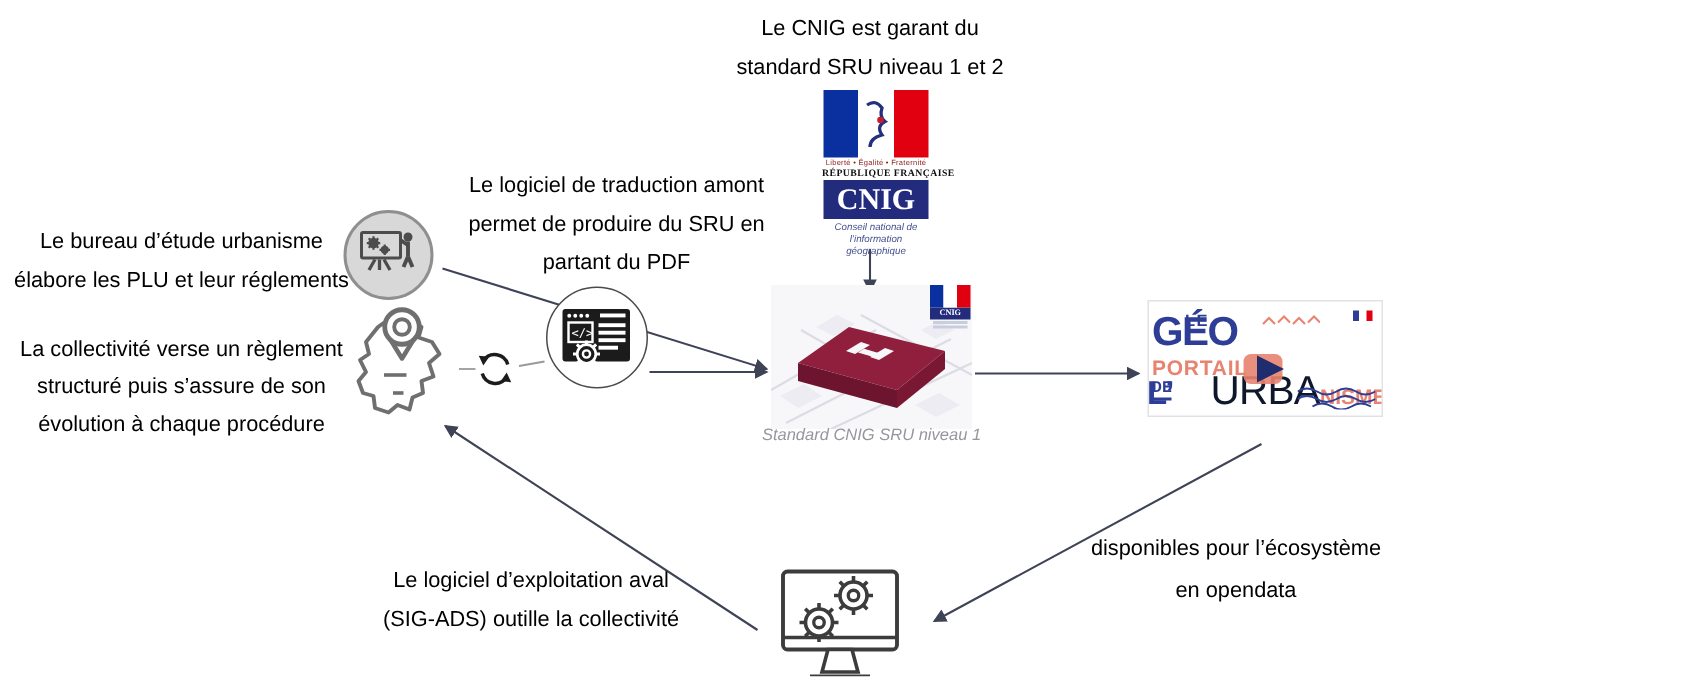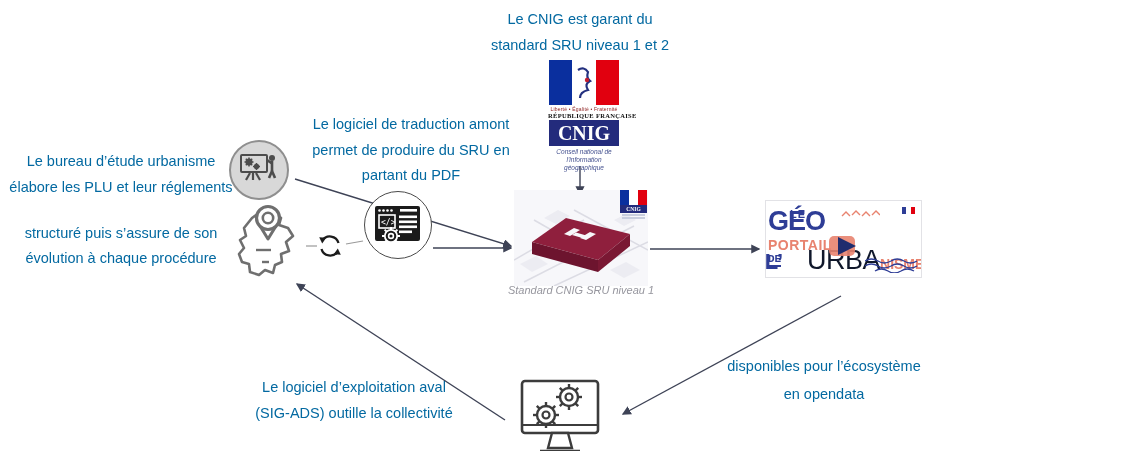--- a/index.html
+++ b/index.html
@@ -1,19 +1,19 @@
 <!DOCTYPE html>
 <html><head>
 <meta charset="utf-8">
 <style>
   html,body{margin:0;padding:0;background:#fff;}
   #canvas{position:relative;width:1130px;height:451px;background:#ffffff;overflow:hidden;
           font-family:"Liberation Sans",sans-serif;color:#2d2d2d;}
   .layer{position:absolute;left:0;top:0;}
-  .note{position:absolute;text-align:center;font-size:14.5px;line-height:26px;color:#0369a1;z-index:3;}
+  .note{position:absolute;text-align:center;font-size:14.5px;line-height:26px;color:#000000;z-index:3;}
   .note div{white-space:nowrap;}
   
   .cnig{position:absolute;left:548px;top:60px;width:72px;z-index:3;text-align:center;}
   .cnig .flag{display:flex;height:45px;width:70px;margin:0 auto;}
   .cnig .flag .b{flex:1;background:#0a2f9e;}
   .cnig .flag .w{flex:1;background:#fff;position:relative;}
   .cnig .flag .r{flex:1;background:#e1000f;}
   .cnig .motto{font-size:5px;color:#8c1d1d;letter-spacing:.2px;margin-top:1px;white-space:nowrap;}
   .cnig .rep{font-size:6.5px;font-weight:bold;font-family:"Liberation Serif",serif;color:#111;letter-spacing:.3px;white-space:nowrap;}
   .cnig .box{background:#232b7c;color:#fff;font-family:"Liberation Serif",serif;font-weight:bold;
@@ -79,20 +79,21 @@
     <div>Le CNIG est garant du</div>
     <div>standard SRU niveau 1 et 2</div>
   </div>
 
   <div class="note" style="left:8px;top:148px;width:226px;">
     <div>Le bureau d’étude urbanisme</div>
     <div>élabore les PLU et leur réglements</div>
   </div>
 
   <div class="note" style="left:4px;top:221px;width:234px;line-height:25px;">
+    <div>La collectivité verse un règlement</div>
     <div>structuré puis s’assure de son</div>
     <div>évolution à chaque procédure</div>
   </div>
 
   <div class="note" style="left:303px;top:112px;width:216px;line-height:25.5px;">
     <div>Le logiciel de traduction amont</div>
     <div>permet de produire du SRU en</div>
     <div>partant du PDF</div>
   </div>
 

